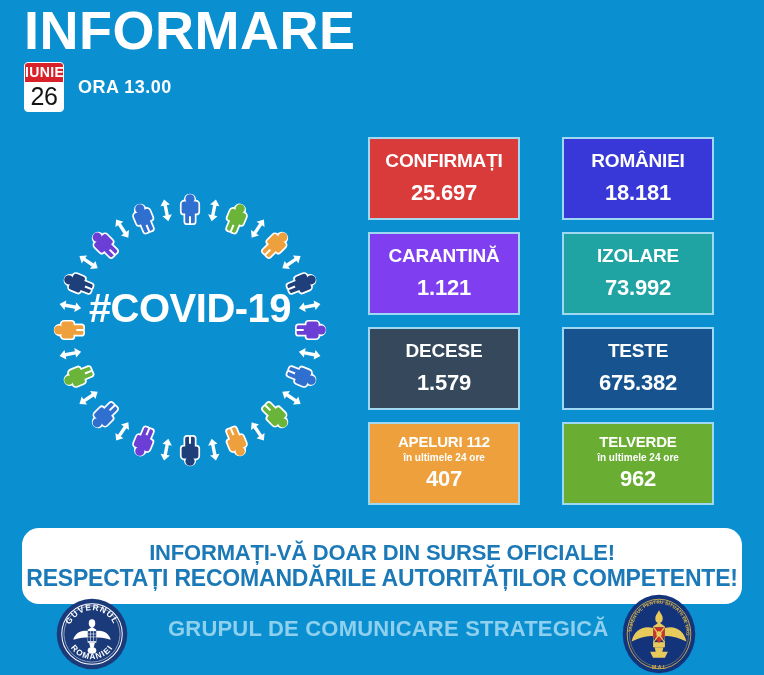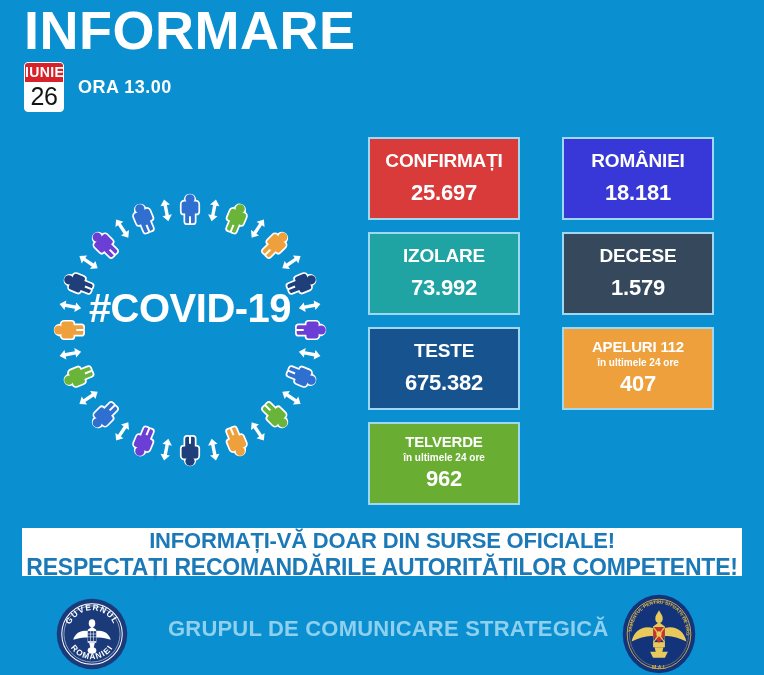--- a/index.html
+++ b/index.html
@@ -166,26 +166,27 @@
     margin-top: 2px;
     font-size: 22px;
   }
 
   
   #banner {
     position: absolute;
     left: 22px;
     top: 528px;
     width: 720px;
-    height: 48px;
+    height: 76px;
     background: #ffffff;
     display: flex;
     flex-direction: column;
     align-items: center;
-    justify-content: flex-start;
+    justify-content: center;
+    border-radius: 17px;
   }
   #banner-line1 {
     font-size: 22px;
     font-weight: bold;
     color: #1b79b8;
     line-height: 1.16;
     letter-spacing: -0.2px;
   }
   #banner-line2 {
     font-size: 23px;
@@ -385,20 +386,24 @@
 </div>
 
 <div id="stats">
     <div class="stat-card" style="background: rgb(217, 59, 59);">
       <div class="stat-label">CONFIRMAȚI</div>
       <div class="stat-value">25.697</div>
     </div>
     <div class="stat-card" style="background: rgb(56, 56, 216);">
       <div class="stat-label">ROMÂNIEI</div>
       <div class="stat-value">18.181</div>
+    </div>
+    <div class="stat-card" style="background: rgb(127, 63, 240);">
+      <div class="stat-label">CARANTINĂ</div>
+      <div class="stat-value">1.121</div>
     </div>
     <div class="stat-card" style="background: rgb(31, 163, 163);">
       <div class="stat-label">IZOLARE</div>
       <div class="stat-value">73.992</div>
     </div>
     <div class="stat-card" style="background: rgb(54, 73, 92);">
       <div class="stat-label">DECESE</div>
       <div class="stat-value">1.579</div>
     </div>
     <div class="stat-card" style="background: rgb(23, 84, 143);">

